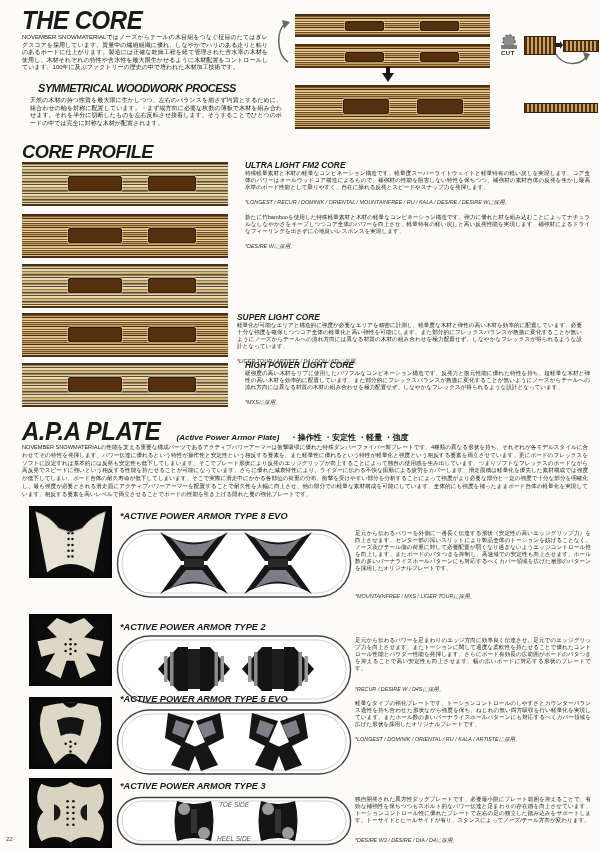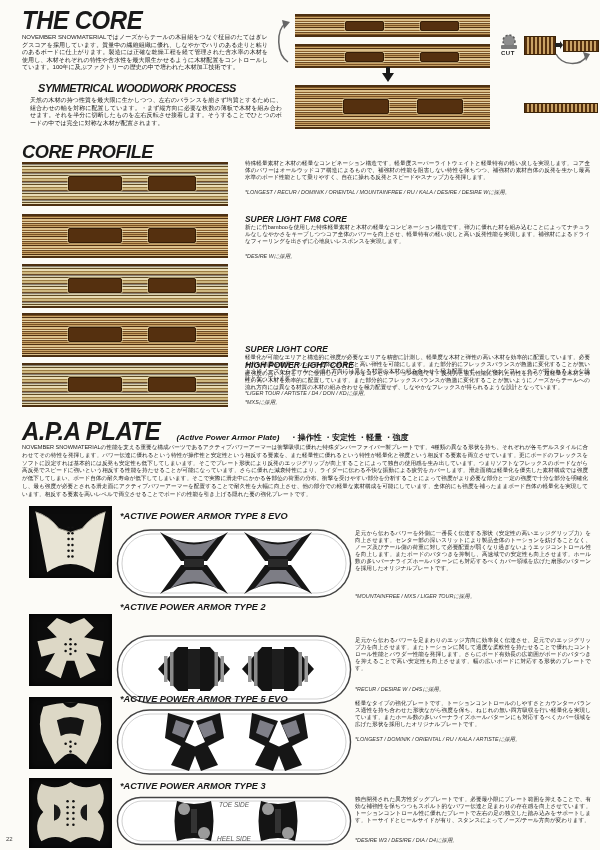--- a/index.html
+++ b/index.html
@@ -85,44 +85,44 @@
   <div class="abs h-main h2" style="left:38px;top:82px;">SYMMETRICAL WOODWORK PROCESS</div>
   <div class="abs body-txt" style="left:30px;top:97px;width:252px;height:36px;">天然の木材の持つ性質を最大限に生かしつつ、左右のバランスを崩さず均質とするために、組合わせの軸を対称に配置しています。・まず縦方向に必要な枚数の薄板で木材を組み合わせます。それを半分に切断したものを左右反転させ接着します。そうすることでひとつのボードの中では完全に対称な木材が配置されます。</div>
 
   <div class="abs h-main h3" style="left:22px;top:141px;">CORE PROFILE</div>
 
   <div class="wood light abs" style="left:22px;top:162px;width:206px;height:40px;">
     <div class="insert" style="left:46px;top:12px;width:52px;height:13px;"></div>
     <div class="insert" style="left:126px;top:12px;width:46px;height:13px;"></div>
   </div>
   <div class="abs" style="left:245px;top:160px;width:345px;height:50px;">
+    <div class="h4">ULTRA LIGHT FM2 CORE</div>
     <div class="body-sm" style="height:28px;">特殊軽量素材と木材の軽量なコンビネーション構造です。軽量度スーパーライトウェイトと軽量特有の軽い戻しを実現します。コア全体のパワーはオールウッドコア構造によるもので、補強材の性能を阻害しない特性を保ちつつ、補強材の素材自体の反発を生かし最高水準のボード性能として乗りやすく、自在に操れる反発とスピードやスナップ力を発揮します。</div>
     <div class="models">*LONGEST / RECUR / DOMINIK / ORIENTAL / MOUNTAINFREE / RU / KALA / DESIRE / DESIRE Wに採用。</div>
   </div>
 
   <div class="wood abs" style="left:22px;top:214px;width:206px;height:40px;">
     <div class="insert" style="left:46px;top:12px;width:52px;height:13px;"></div>
     <div class="insert" style="left:126px;top:12px;width:46px;height:13px;"></div>
   </div>
   <div class="abs" style="left:245px;top:214px;width:345px;height:48px;">
-    <div class="h4">SUPER LIGHT FM8 CORE</div>
     <div class="body-sm" style="height:28px;">新たに竹bambooを使用した特殊軽量素材と木材の軽量なコンビネーション構造です。弾力に優れた材を組み込むことによってナチュラルなしなやかさをキープしつつコア全体のパワーを向上させ、軽量特有の軽い戻しと高い反発性能を実現します。補強材によるドライなフィーリングを出さずに心地良いレスポンスを実現します。</div>
     <div class="models">*DESIRE Wに採用。</div>
   </div>
 
   <div class="wood light abs" style="left:22px;top:264px;width:206px;height:40px;">
     <div class="insert" style="left:46px;top:12px;width:52px;height:13px;"></div>
     <div class="insert" style="left:126px;top:12px;width:46px;height:13px;"></div>
   </div>
 
   <div class="wood abs" style="left:22px;top:313px;width:206px;height:40px;">
     <div class="insert" style="left:46px;top:12px;width:52px;height:13px;"></div>
     <div class="insert" style="left:126px;top:12px;width:46px;height:13px;"></div>
   </div>
-  <div class="abs" style="left:245px;top:312px;width:345px;height:50px;margin-top:32px;">
+  <div class="abs" style="left:237px;top:312px;width:345px;height:50px;">
     <div class="h4">SUPER LIGHT CORE</div>
     <div class="body-sm" style="height:35px;">軽量化が可能なエリアと構造的に強度が必要なエリアを精密に計測し、軽量度な木材と弾性の高い木材を効率的に配置しています。必要十分な強度を確保しつつコア全体の軽量化と高い弾性を可能にします。また部分的にフレックスバランスが急激に変化することが無いようにノーズからテールへの流れ方向には異なる材質の木材の組み合わせを極力配置せず、しなやかなフレックスが得られるような設計となっています。</div>
     <div class="models">*LIGER TOUR / ARTISTE / D4 / DON / KDに採用。</div>
   </div>
 
   <div class="wood light abs" style="left:22px;top:363px;width:206px;height:40px;">
     <div class="insert" style="left:46px;top:12px;width:52px;height:13px;"></div>
     <div class="insert" style="left:126px;top:12px;width:46px;height:13px;"></div>
   </div>
   <div class="abs" style="left:245px;top:360px;width:345px;height:50px;">
@@ -183,21 +183,21 @@
       <circle cx="42" cy="26" r="1.3" fill="#111"></circle>
         <circle cx="42" cy="31" r="1.3" fill="#111"></circle>
       <circle cx="42" cy="36" r="1.3" fill="#111"></circle>
         <circle cx="42" cy="41" r="1.3" fill="#111"></circle>
       <circle cx="37" cy="31" r="1.3" fill="#111"></circle>
         <circle cx="47" cy="31" r="1.3" fill="#111"></circle>
       <circle cx="37" cy="38" r="1.3" fill="#111"></circle>
         <circle cx="47" cy="38" r="1.3" fill="#111"></circle>
     </svg>
   </div>
-  <div class="abs h5" style="left:120px;top:602px;">*ACTIVE POWER ARMOR TYPE 2</div>
+  <div class="abs h5" style="left:120px;top:622px;">*ACTIVE POWER ARMOR TYPE 2</div>
   <svg class="abs" style="left:116px;top:632px;" width="236" height="76" viewBox="0 0 236 76">
     <defs>
       <g id="g-t2">
         <path d="M-36,0 L-16,-22 L-6,-22 L-6,22 L-16,22 Z" fill="#141414"></path>
         <path d="M36,0 L16,-22 L6,-22 L6,22 L16,22 Z" fill="#141414"></path>
         <rect x="-30" y="-13" width="3.5" height="26" fill="#9a9a9a"></rect>
         <rect x="-24" y="-17" width="3.5" height="34" fill="#8a8a8a"></rect>
         <rect x="20.5" y="-17" width="3.5" height="34" fill="#8a8a8a"></rect>
         <rect x="26.5" y="-13" width="3.5" height="26" fill="#9a9a9a"></rect>
         <rect x="-6" y="-20" width="12" height="40" fill="#1e1e1e"></rect>

